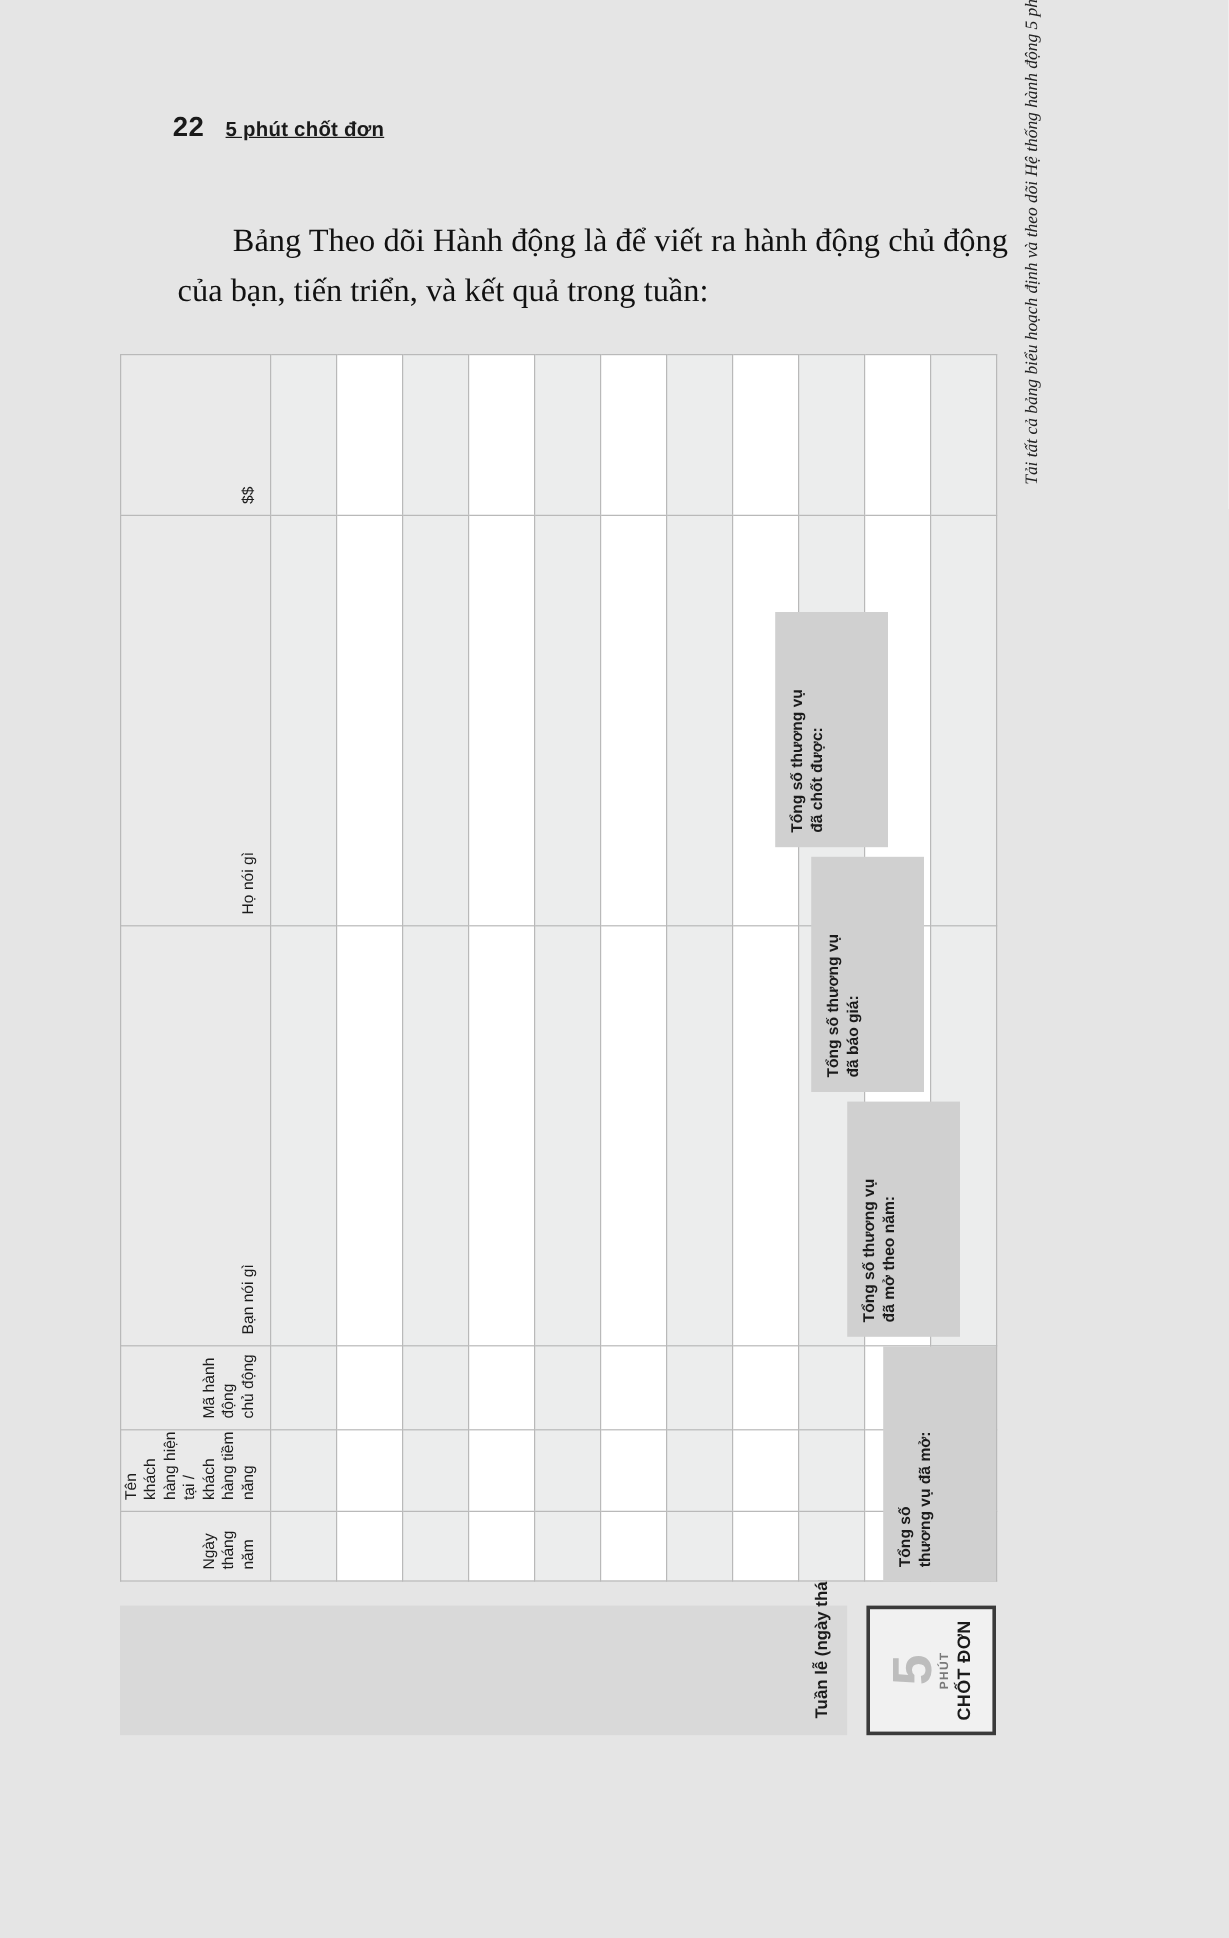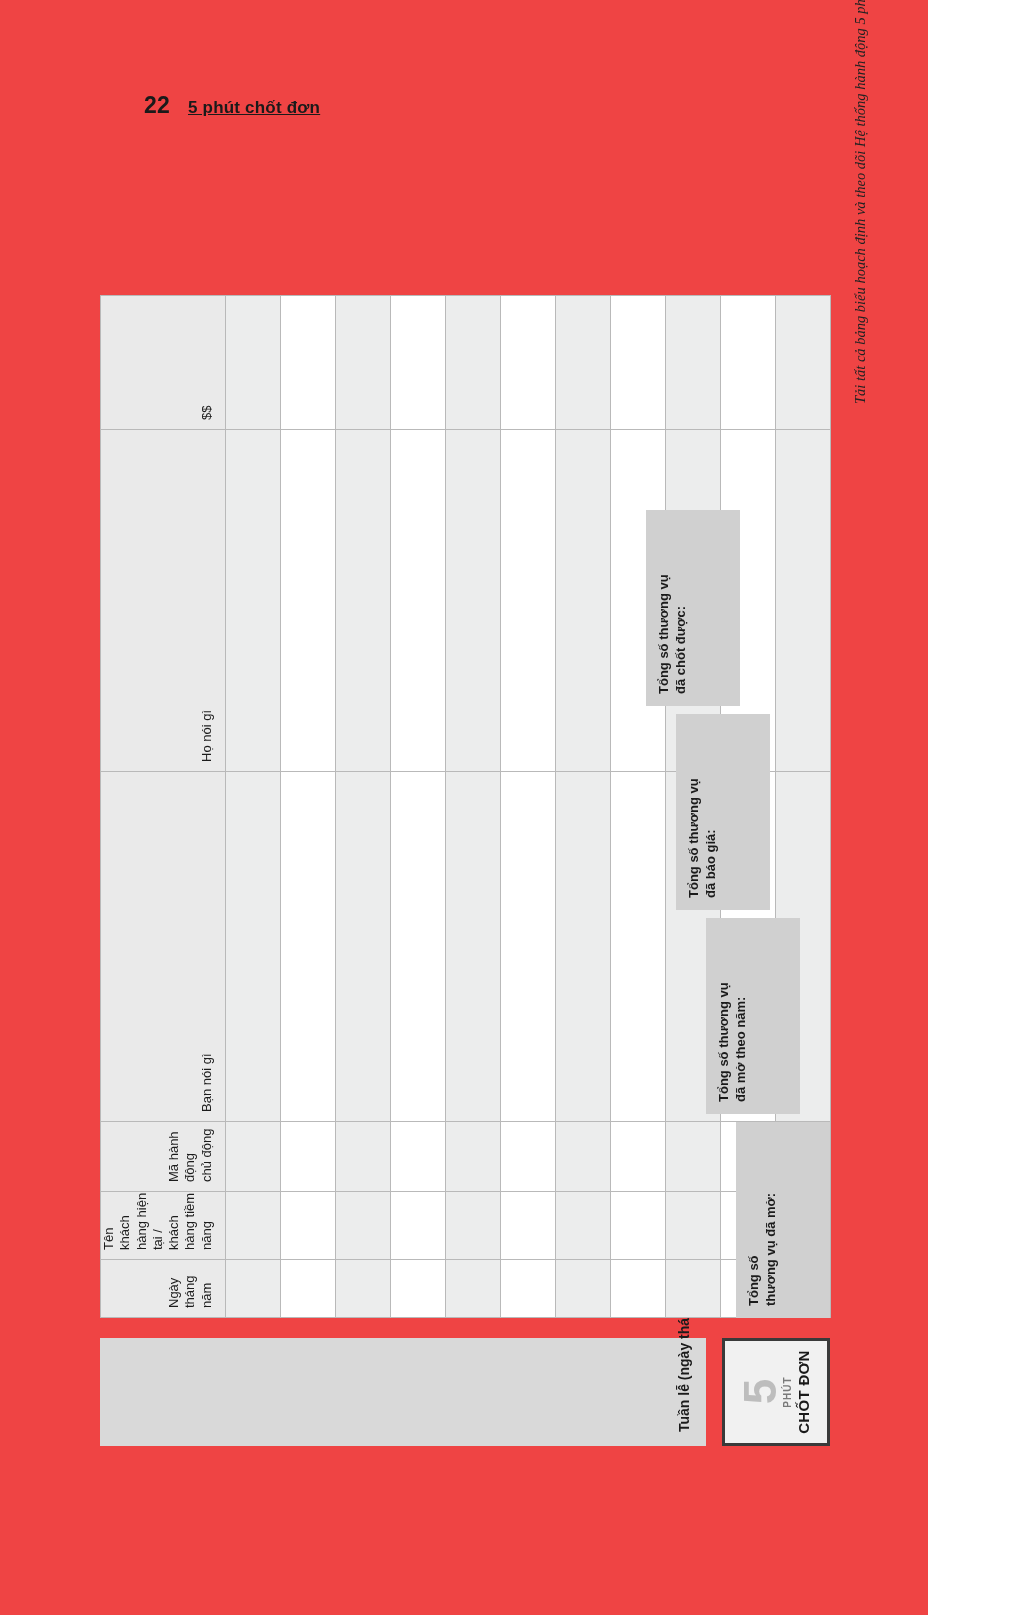--- a/index.html
+++ b/index.html
@@ -2,23 +2,23 @@
 <html><head>
 <meta charset="utf-8">
 <style>
   html, body {
     margin: 0;
     padding: 0;
     background: #ffffff;
   }
   .page {
     position: relative;
-    width: 928px;
+    width: 1024px;
     height: 1615px;
-    background: #ef4444;
+    background: #e5e5e5;
     font-family: "Liberation Sans", sans-serif;
     overflow: hidden;
   }
 
   
   .header {
     position: absolute;
     left: 144px;
     top: 92px;
     display: flex;
@@ -219,20 +219,21 @@
 </head>
 <body>
 
 <div class="page">
 
   <div class="header">
     <span class="page-num">22</span>
     <span class="book-title">5 phút chốt đơn</span>
   </div>
 
+  <div class="body-text"><span class="indent"></span><span>Bảng Theo dõi Hành động là để viết ra hành động chủ động của bạn, tiến triển, và kết quả trong tuần:</span></div>
 
   <div class="sheet-wrap">
     <div class="sheet-rot">
       <div class="sheet">
 
         <div class="logo-box">
           <div class="logo-five">5</div>
           <div class="logo-phut">PHÚT</div>
           <div class="logo-chot">CHỐT ĐƠN</div>
         </div>

